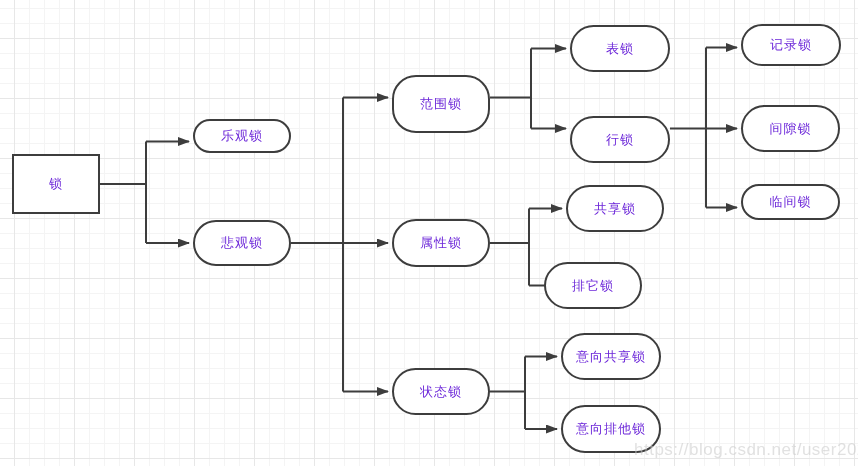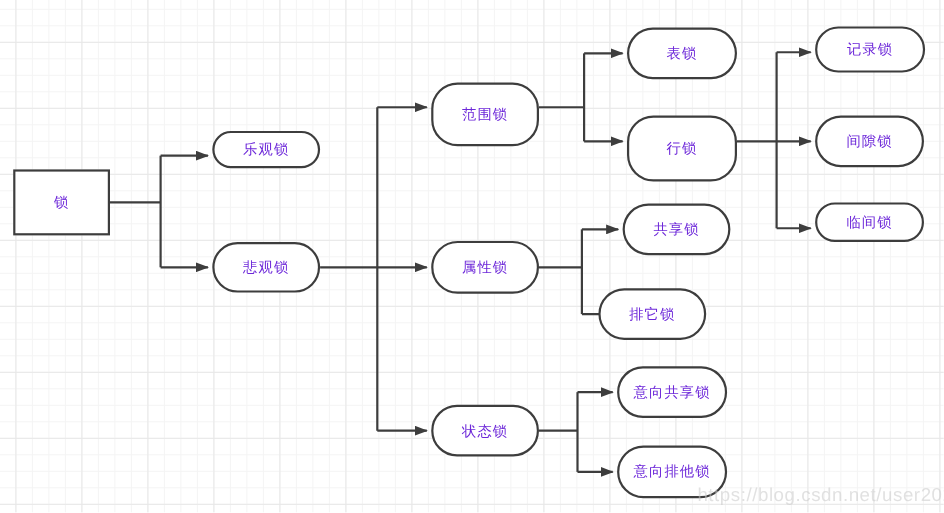--- a/index.html
+++ b/index.html
@@ -113,21 +113,21 @@
   <div class="node" style="left:193px; top:220px; width:98px; height:46px;">悲观锁</div>
 
   <div class="node" style="left:392px; top:60px; width:98px; height:58px;margin-top:15px;">范围锁</div>
 
   <div class="node" style="left:392px; top:368px; width:98px; height:47px;">状态锁</div>
 
   <div class="node" style="left:392px; top:219px; width:98px; height:48px;">属性锁</div>
 
   <div class="node" style="left:570px; top:25px; width:100px; height:47px;">表锁</div>
 
-  <div class="node" style="left:570px; top:105px; width:100px; height:60px;">行锁</div>
+  <div class="node" style="left:570px; top:116px; width:100px; height:47px;">行锁</div>
 
   <div class="node" style="left:566px; top:185px; width:98px; height:47px;">共享锁</div>
 
   <div class="node" style="left:544px; top:262px; width:98px; height:47px;">排它锁</div>
 
   <div class="node" style="left:561px; top:333px; width:100px; height:47px;">意向共享锁</div>
 
   <div class="node" style="left:561px; top:405px; width:100px; height:48px;">意向排他锁</div>
 
   <div class="node" style="left:741px; top:24px; width:100px; height:42px;">记录锁</div>

